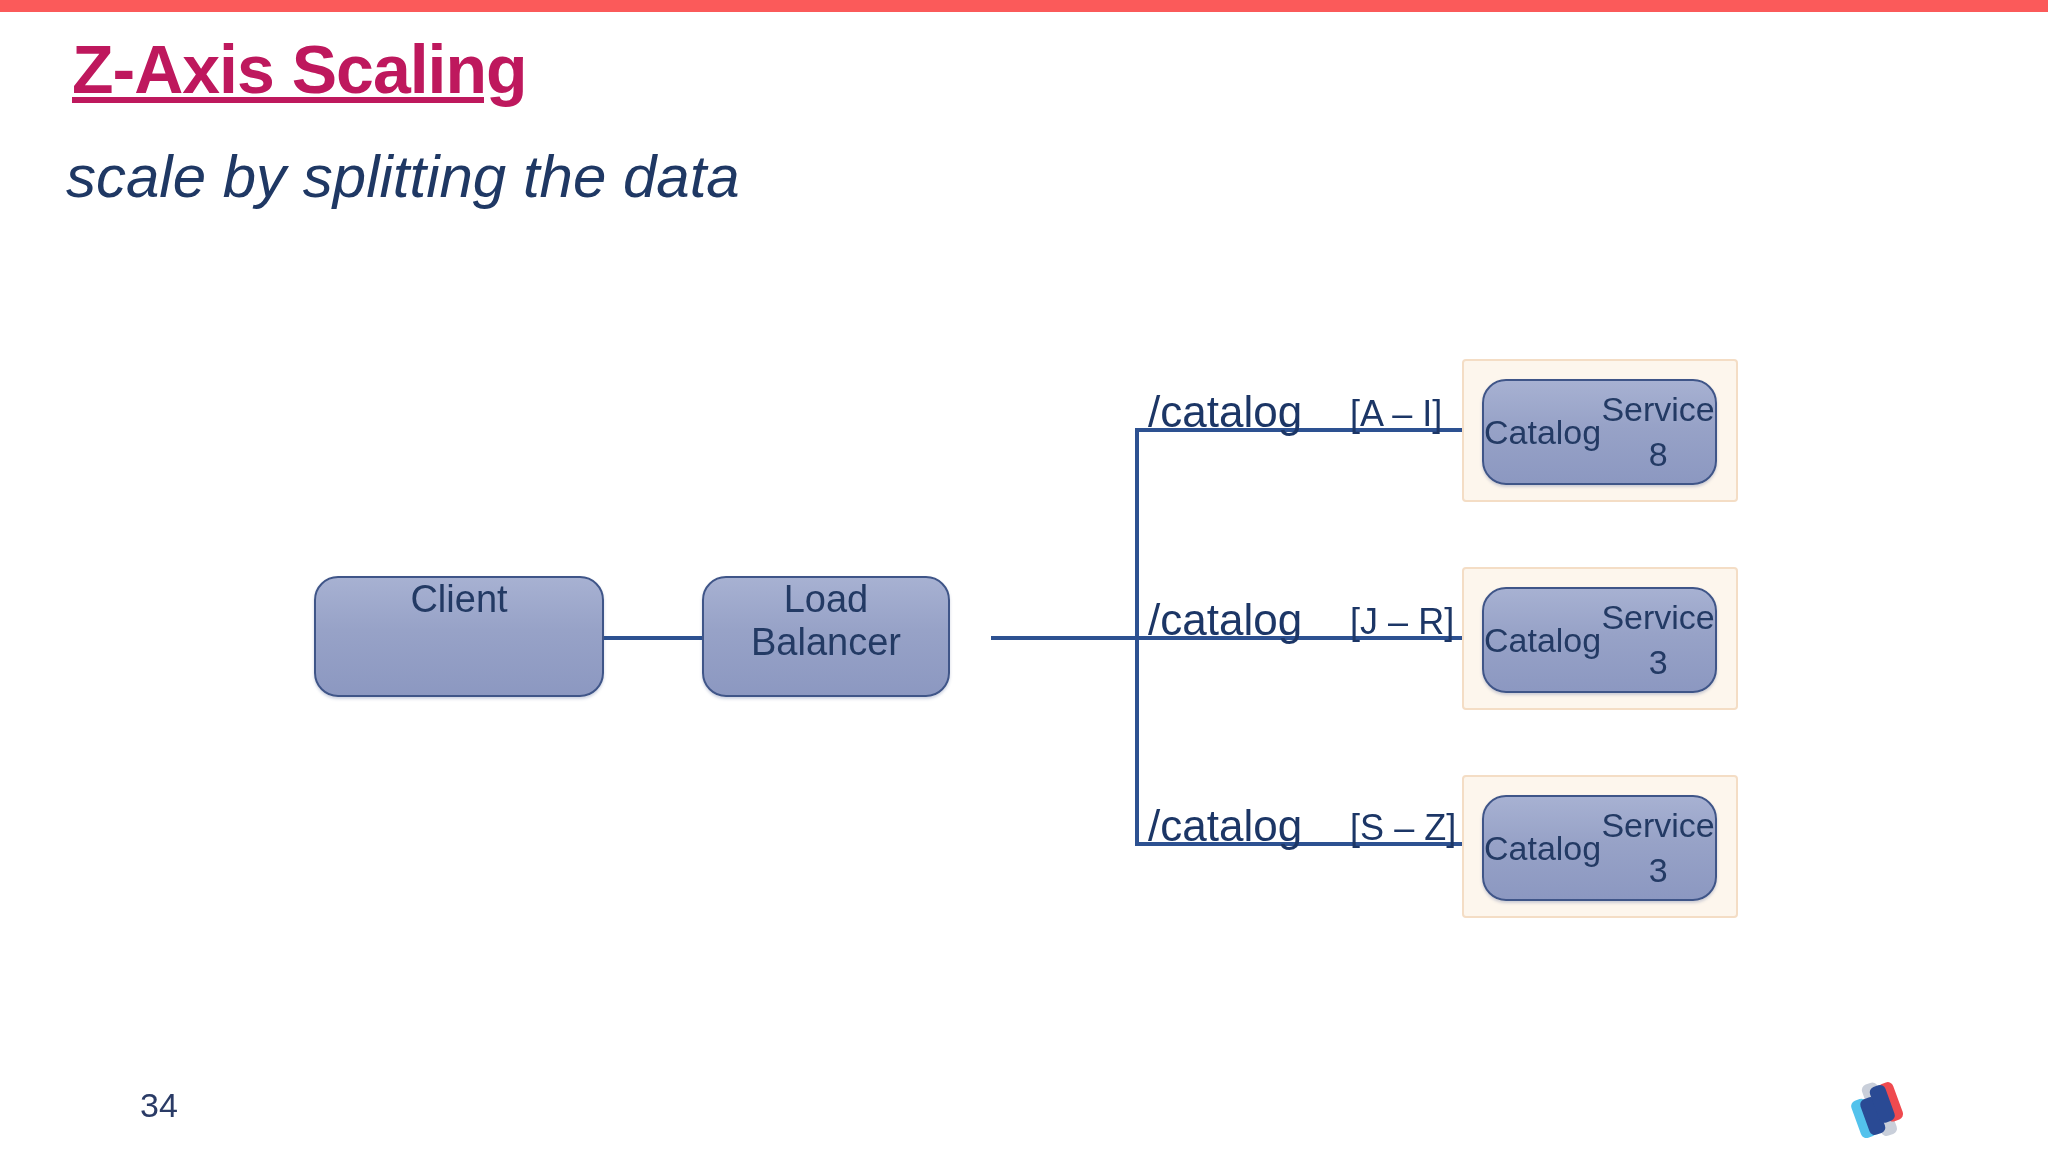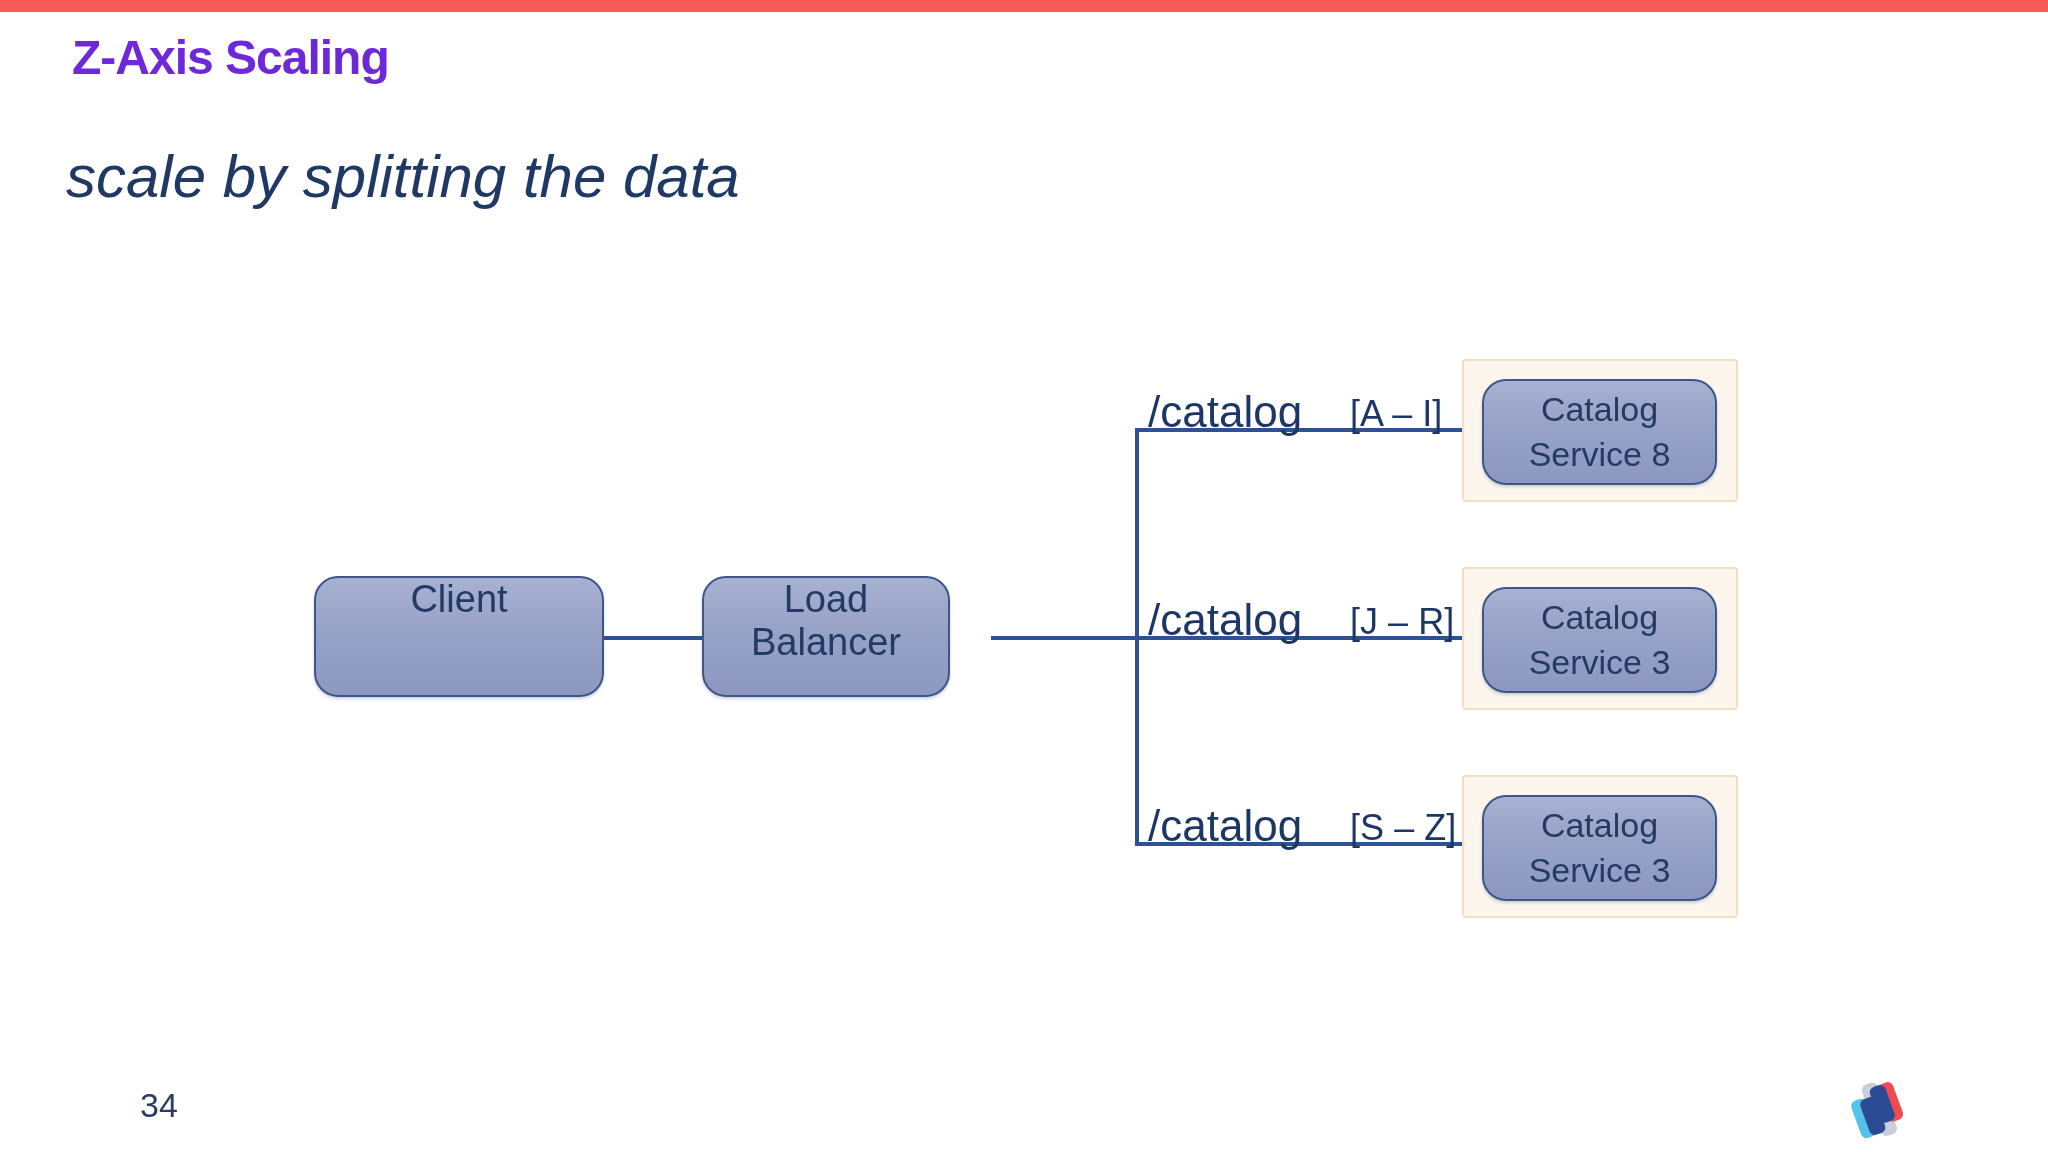--- a/index.html
+++ b/index.html
@@ -10,22 +10,22 @@
     -webkit-font-smoothing:antialiased;
   }
   .abs{position:absolute;}
 
   
   .accent-bar{left:0;top:0;width:2048px;height:12px;background:#FB5A5A;}
 
   
   .title{
     left:72px;top:30px;
-    font-size:48px;font-weight:bold;letter-spacing:-1px;
-    color:#6d28d9;white-space:nowrap;
+    font-size:68px;font-weight:bold;letter-spacing:-1px;
+    color:#be185d;white-space:nowrap;text-decoration:underline;
   }
   .subtitle{
     left:66px;top:142px;
     font-size:60px;font-style:italic;font-weight:normal;
     color:#1F3864;white-space:nowrap;
   }
 
   
   .node{
     background:linear-gradient(180deg,#A7B1D2 0%,#97A2C7 45%,#8C98C1 100%);
@@ -46,21 +46,21 @@
   
   .service-container{
     width:276px;height:143px;left:1462px;
     background:#FDF6ED;border:2px solid #F4DDC5;border-radius:4px;
     box-sizing:border-box;
   }
   .service-node{
     position:absolute;left:18px;top:18px;width:235px;height:106px;
     background:linear-gradient(180deg,#A7B1D2 0%,#97A2C7 45%,#8C98C1 100%);
     border:2.5px solid #3F5588;border-radius:24px;
-    display:flex;flex-direction:column;align-items:center;justify-content:center;
+    display:flex;flex-direction:row;align-items:center;justify-content:center;
     color:#233A64;font-size:34px;line-height:1.32;text-align:center;
     box-shadow:0 2px 3px rgba(60,80,140,0.25);
     box-sizing:border-box;
   }
 
   
   .route-label{
     left:1148px;width:330px;height:62px;
     display:flex;align-items:flex-end;
     color:#1C3666;white-space:nowrap;gap:36px;

